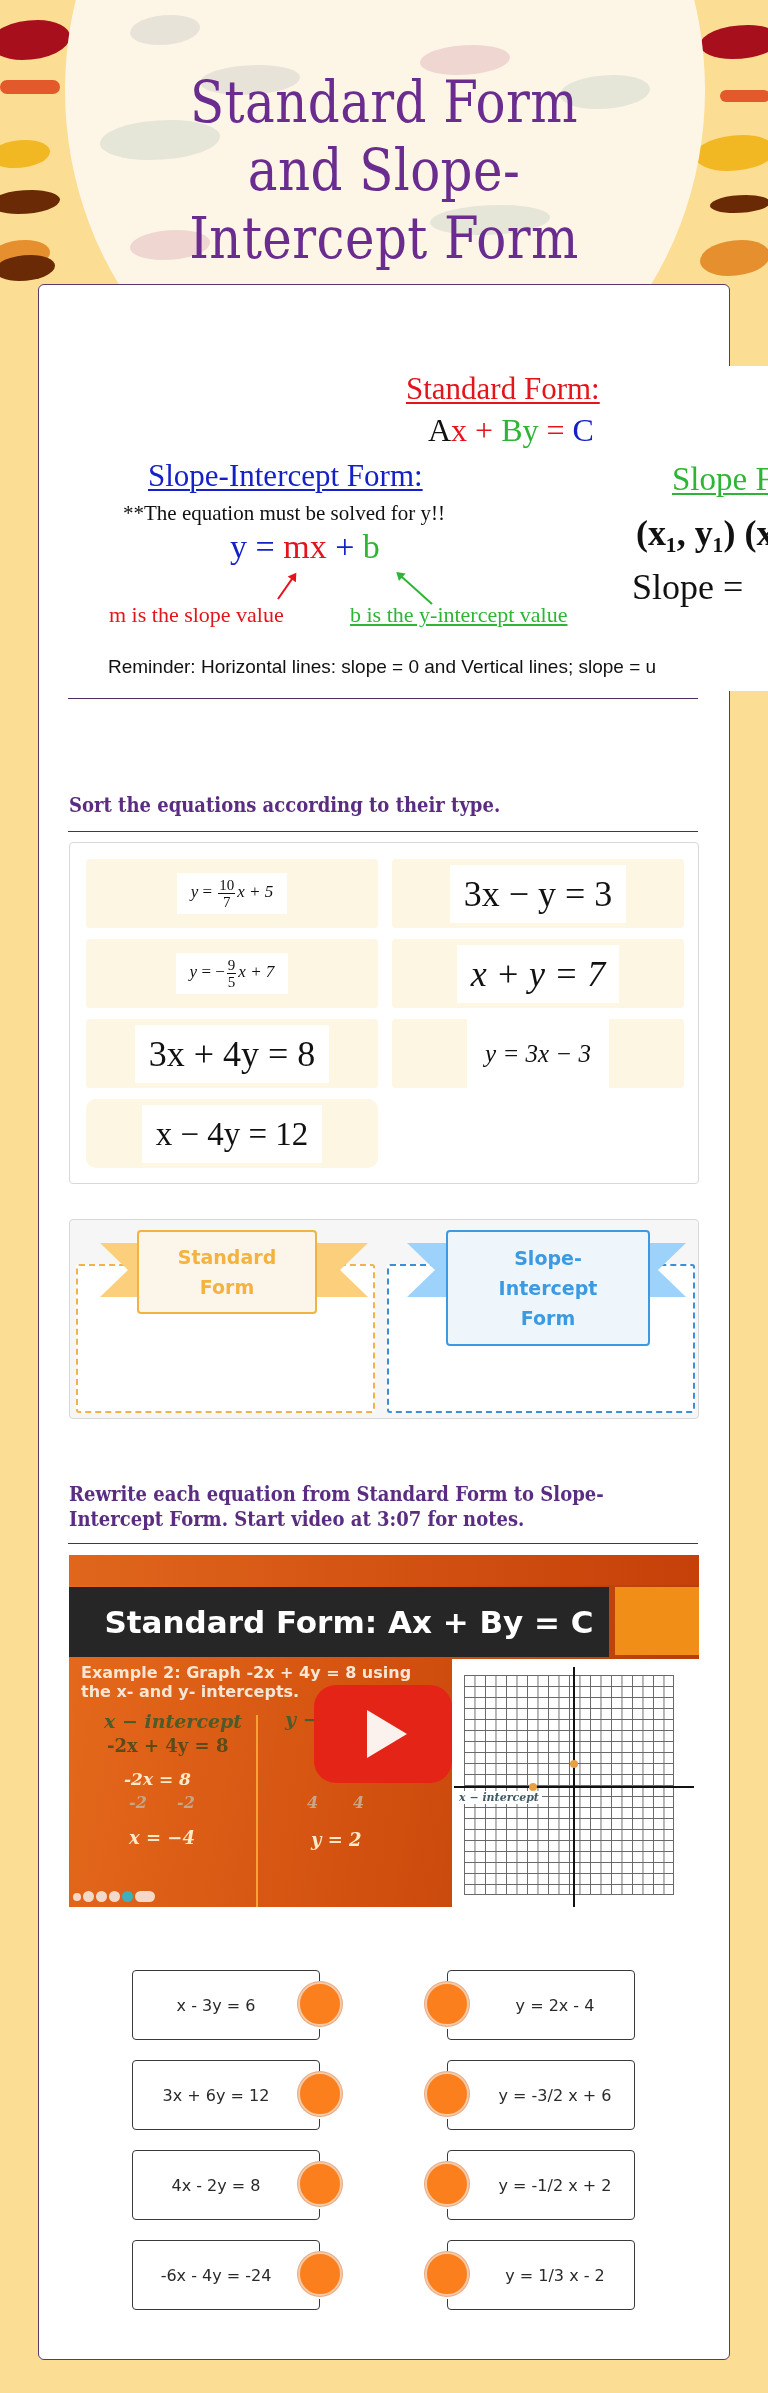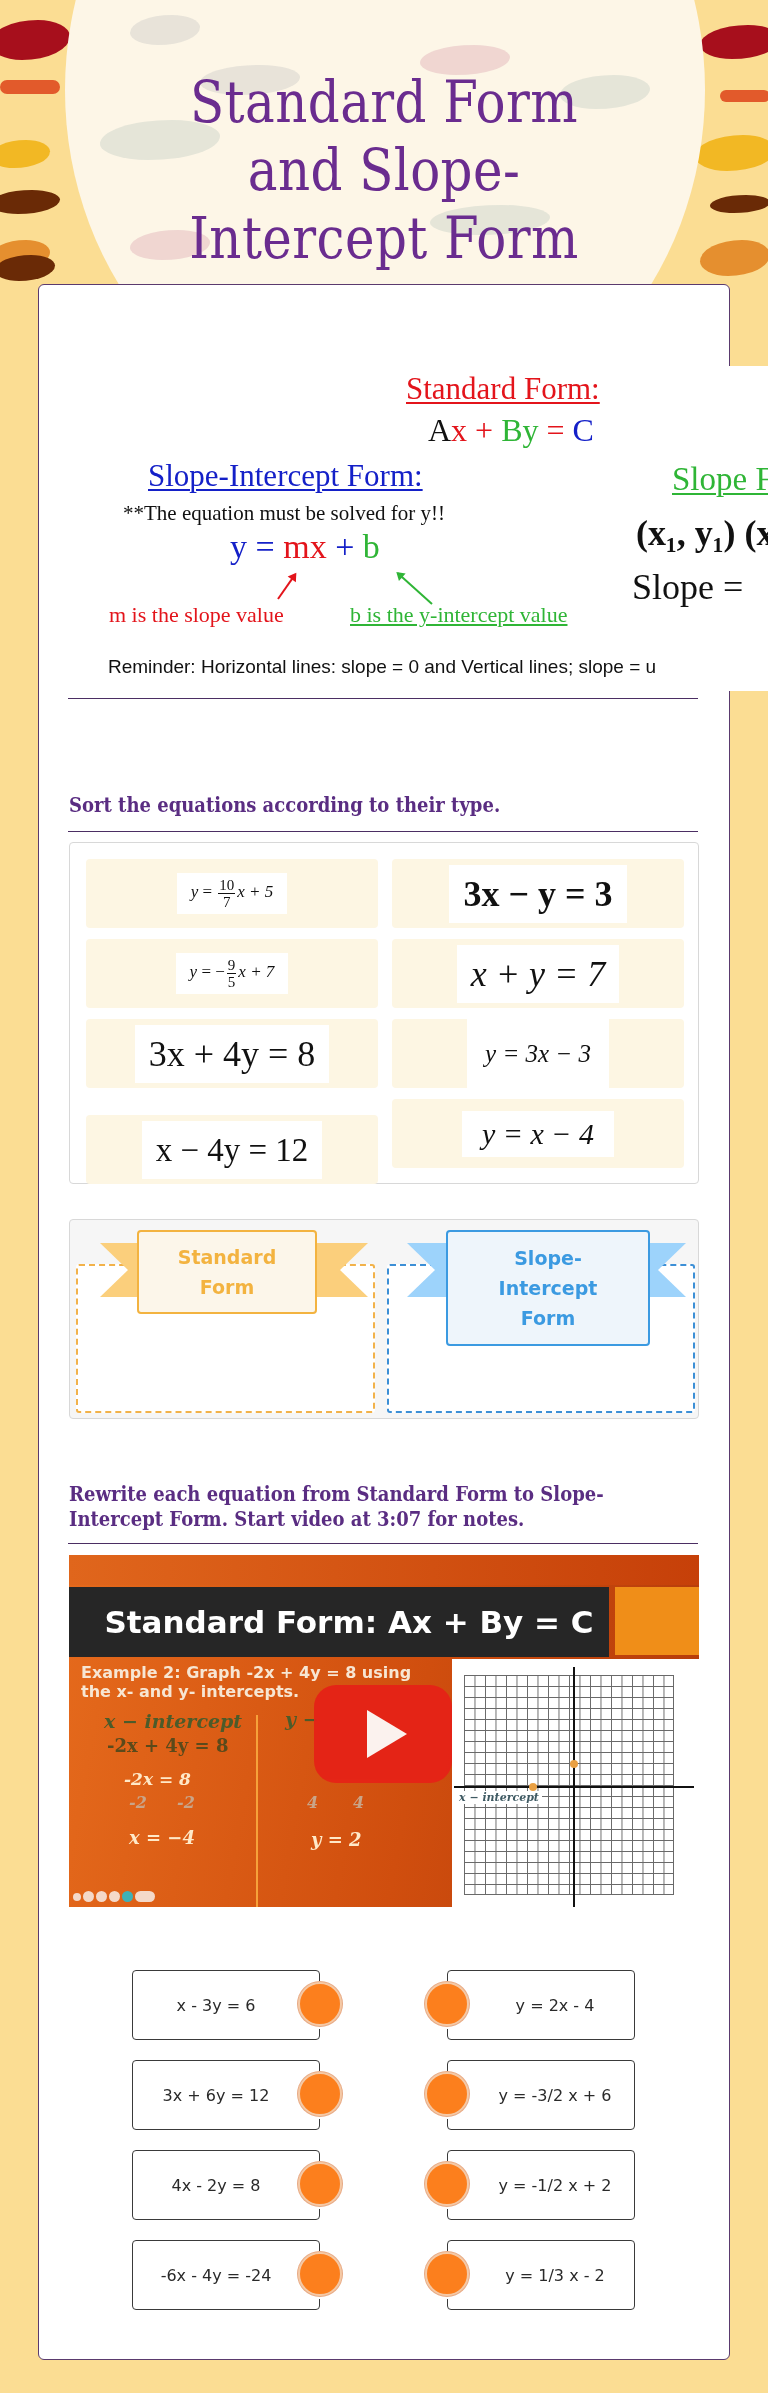--- a/index.html
+++ b/index.html
@@ -207,45 +207,42 @@
 
 <div class="sort-box">
   <div class="tile" style="left:16px;top:16px;">
     <div class="eq small">
       <i>y</i><span> = </span><span class="frac">
           <span class="num">10</span>
           <span>7</span>
         </span><i>x + 5</i>
     </div>
   </div>
-  <div class="tile" style="left:322px;top:16px;font-weight:bold;">
+  <div class="tile" style="left:322px;top:16px;">
     <div class="eq big">3x − y = 3</div>
   </div>
   <div class="tile" style="left:16px;top:96px;">
     <div class="eq small">
       <i>y</i><span> = −</span><span class="frac">
           <span class="num">9</span>
           <span>5</span>
         </span><i>x + 7</i>
     </div>
   </div>
   <div class="tile" style="left:322px;top:96px;">
     <div class="eq big" style="font-style:italic;">x + y = 7</div>
   </div>
   <div class="tile" style="left:16px;top:176px;">
     <div class="eq big">3x + 4y = 8</div>
   </div>
   <div class="tile" style="left:322px;top:176px;">
     <div class="eq" style="font-size:25px;font-style:italic;padding:24px 18px;">y = 3x − 3</div>
   </div>
-  <div class="tile" style="left:16px;top:272px;">
+  <div class="tile" style="left:16px;top:256px;border-radius:10px;">
     <div class="eq big" style="font-size:33px;">x − 4y = 12</div>
-  </div>
-  <div class="tile" style="left:322px;top:256px;">
-    <div class="eq" style="font-size:30px;font-style:italic;padding:6px 20px;">y = x − 4</div>
   </div>
 </div>
 
 <div class="bucket-box">
   <div class="drop orange"></div>
   <div class="drop blue"></div>
 
   <div class="ribbon ribbon-l orange" style="left:30px;top:23px;"></div>
   <div class="ribbon-fill" style="left:58px;top:23px;width:212px;background:#fbcf7c;"></div>
   <div class="ribbon ribbon-r orange" style="left:270px;top:23px;"></div>

